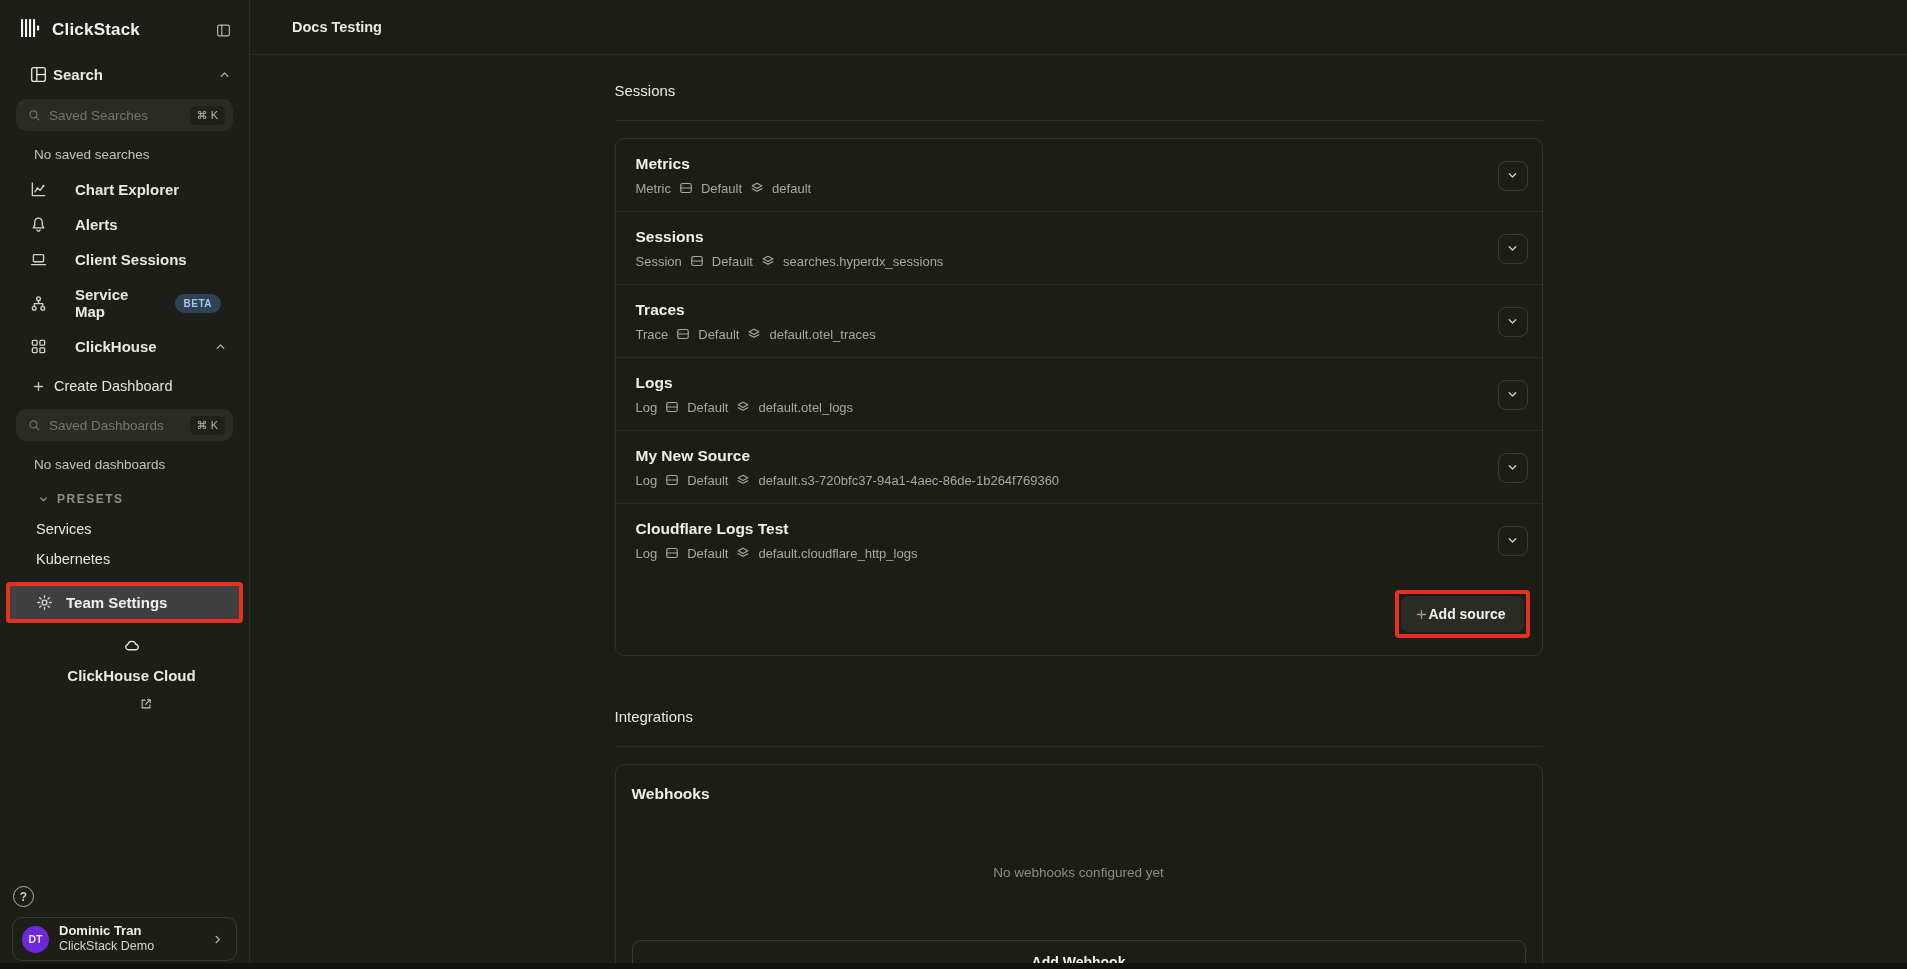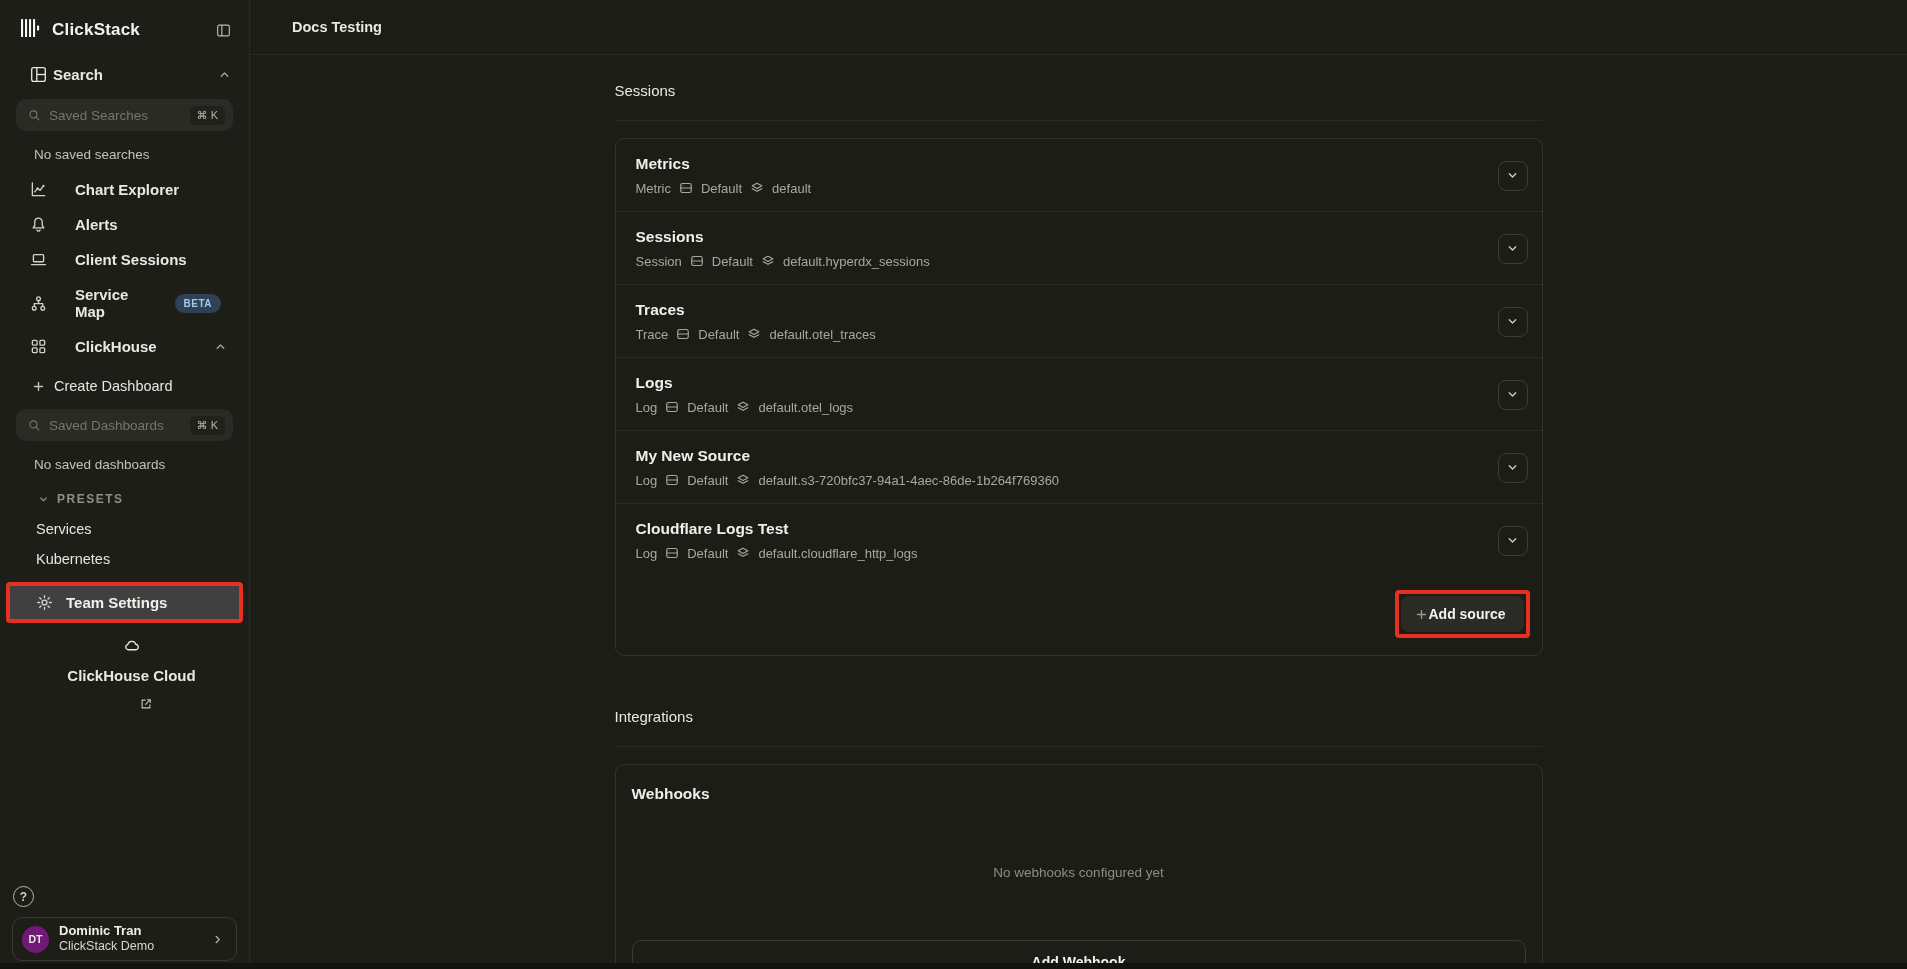--- a/index.html
+++ b/index.html
@@ -80,21 +80,21 @@
     width:21px; height:21px; border-radius:50%;
     border:1.5px solid #b5b5ad; color:#cfcfc7;
     display:flex; align-items:center; justify-content:center;
     font-size:12px; font-weight:700; margin:0 0 10px 13px; cursor:pointer;
   }
   .user-card {
     margin:0 12px 8px 12px; border:1px solid #3a3a33; border-radius:10px;
     display:flex; align-items:center; gap:10px; padding:5px 12px 5px 9px; cursor:pointer;
   }
   .avatar {
-    width:27px; height:27px; border-radius:50%; background:#701a75;
+    width:27px; height:27px; border-radius:50%; background:#6d28d9;
     color:#e9e9e3; font-size:10.5px; font-weight:700;
     display:flex; align-items:center; justify-content:center;
   }
   .user-meta { flex:1; line-height:1.25; }
   .user-name { font-size:13px; font-weight:700; color:#f0f0ea; }
   .user-org { font-size:12.5px; color:#d8d8d1; }
   .user-card .chev { color:#b5b5ad; }
 
   
   .main { flex:1; display:flex; flex-direction:column; height:100%; overflow:hidden; }
@@ -397,21 +397,21 @@
                     <circle cx="4.6" cy="10.6" r="0.5" fill="currentColor" stroke="none"></circle>
                   </svg>
                 </span>
               <span>Default</span>
               <span class="sep-ic">
                   <svg width="14" height="14" viewBox="0 0 16 16" fill="none" stroke="currentColor" stroke-width="1.3" stroke-linecap="round" stroke-linejoin="round">
                     <path d="M8 2.5 13.5 5.5 8 8.5 2.5 5.5Z"></path>
                     <path d="M2.5 8.8 8 11.8 13.5 8.8"></path>
                   </svg>
                 </span>
-              <span>default.hyperdx_sessions</span>
+              <span>searches.hyperdx_sessions</span>
             </div>
           </div>
           <button class="chev-btn">
             <svg width="13" height="13" viewBox="0 0 18 18" fill="none" stroke="currentColor" stroke-width="1.8" stroke-linecap="round" stroke-linejoin="round">
                 <polyline points="4.5,6.5 9,11 13.5,6.5"></polyline>
               </svg>
           </button>
         </div>
 
         <div class="source-row">

